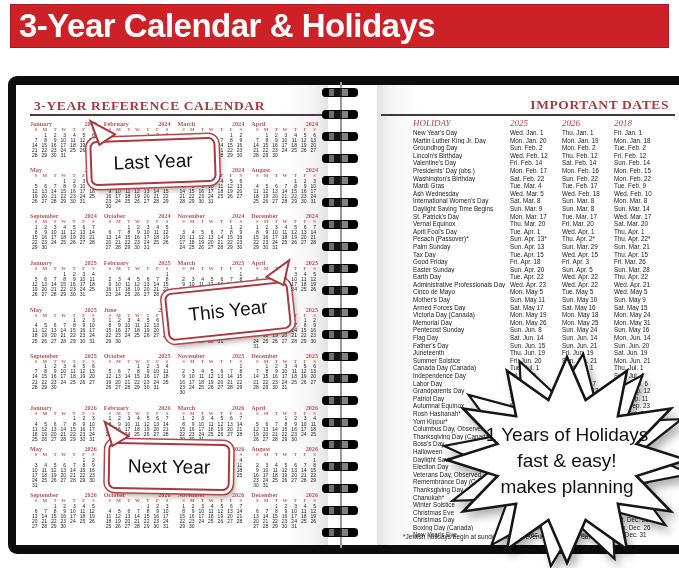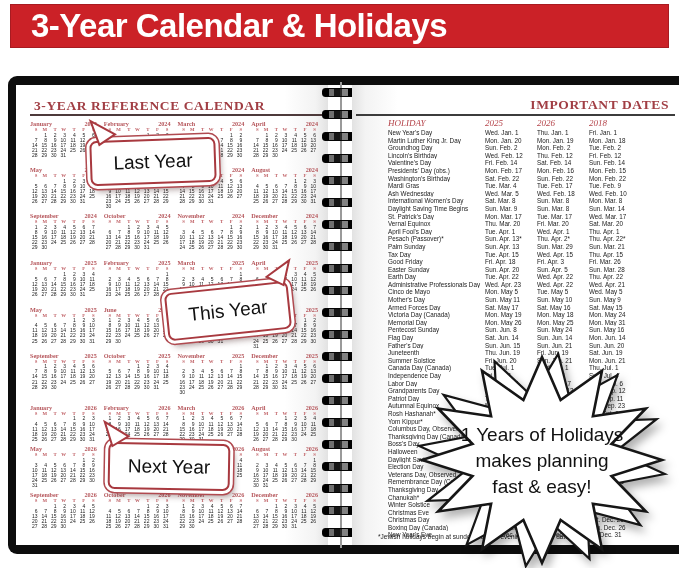--- a/index.html
+++ b/index.html
@@ -2,31 +2,31 @@
 <html><head>
 <meta charset="utf-8">
 <style>
   html,body{margin:0;padding:0;background:#fff;}
   .stage{position:relative;width:679px;height:568px;background:#fff;overflow:hidden;
          font-family:"Liberation Sans",sans-serif;}
 
   
   .banner{position:absolute;left:10px;top:4px;width:659px;height:44px;box-sizing:border-box;
           background:#cb2127;border:1px solid #a81b21;color:#fff;font-weight:bold;
-          font-size:33px;line-height:42px;padding-left:20px;letter-spacing:-.5px;}
+          font-size:33px;line-height:42px;padding-left:8px;letter-spacing:-.5px;}
 
   
   .book{position:absolute;left:8px;top:76px;width:664px;height:478px;background:#0d0d0d;
         border-radius:9px;padding-left:15px;}
   .pages{position:absolute;left:8px;top:9px;right:8px;bottom:9px;background:#fff;display:flex;}
   .page{position:relative;box-sizing:border-box;height:100%;}
   .page-left{width:312px;background:linear-gradient(to right,#fff 86%,#f3f3f3 96%,#e2e2e2 100%);}
   .spine{width:24px;position:relative;background:#fff;}
   .spine::before{content:'';position:absolute;left:50%;top:-3px;bottom:-3px;width:1.5px;background:#9a9a9a;}
-  .page-right{flex:1;background:linear-gradient(to right,#e2e2e2 0%,#f3f3f3 4%,#fff 14%);}
+  .page-right{flex:1;background:linear-gradient(to right,#e2e2e2 0%,#f3f3f3 4%,#fff 14%);margin-left:25px;}
   .coil{position:absolute;left:-6px;width:36px;height:9px;border-radius:3px;box-sizing:border-box;
         border:1.5px solid #050505;
         background:linear-gradient(90deg,#000 0 6px,#6f6f6f 6px 11px,#161616 11px 17px,#2c2c2c 17px 19px,#818181 19px 25px,#000 25px);}
 
   
   .lp-title{position:absolute;top:13px;left:18px;font-family:"Liberation Serif",serif;
             font-weight:600;font-size:13.5px;letter-spacing:.6px;color:#a13e44;}
   .lp-rule{position:absolute;top:29px;left:14px;right:2px;height:2px;background:#4d3a3b;}
   .year-blocks{position:absolute;top:35px;left:14px;right:10px;display:flex;flex-direction:column;gap:9px;}
   .year-block{display:grid;grid-template-columns:repeat(4,1fr);column-gap:7px;row-gap:3px;}
@@ -2179,21 +2179,21 @@
 
         <div class="rp-footnote">*Jewish holidays begin at sundown on the evening before the date listed.</div>
 
         <div class="starburst">
           <svg id="burst-svg" width="284" height="244" viewBox="-142 -122 284 244">
               <polygon points="122.9,14.0 68.4,24.5 98.4,65.1 45.0,50.8 47.5,98.9 9.7,63.5 -16.2,106.1 -28.3,59.1 -75.5,84.9 -58.7,39.0 -114.6,40.9 -73.4,8.4 -122.9,-14.0 -68.4,-24.5 -98.4,-65.1 -45.0,-50.8 -47.5,-98.9 -9.7,-63.5 16.2,-106.1 28.3,-59.1 75.5,-84.9 58.7,-39.0 114.6,-40.9 73.4,-8.4" fill="#fff" stroke="#161616" stroke-width="2.2"></polygon>
               <polygon points="120.0,0.0 69.5,16.0 103.9,51.5 50.9,43.8 60.0,89.2 18.6,59.9 0.0,103.0 -18.6,59.9 -60.0,89.2 -50.9,43.8 -103.9,51.5 -69.5,16.0 -120.0,0.0 -69.5,-16.0 -103.9,-51.5 -50.9,-43.8 -60.0,-89.2 -18.6,-59.9 -0.0,-103.0 18.6,-59.9 60.0,-89.2 50.9,-43.8 103.9,-51.5 69.5,-16.0" fill="#fff" stroke="#161616" stroke-width="2.6"></polygon>
             </svg>
           <div class="sb-text">
             <div class="sb-line">1 Years of Holidays</div>
+            <div class="sb-line">fast &amp; easy!</div>
             <div class="sb-line">makes planning</div>
-            <div class="sb-line">fast &amp; easy!</div>
           </div>
         </div>
       </div>
 
     </div>
   </div>
 </div>
 
 </body></html>

